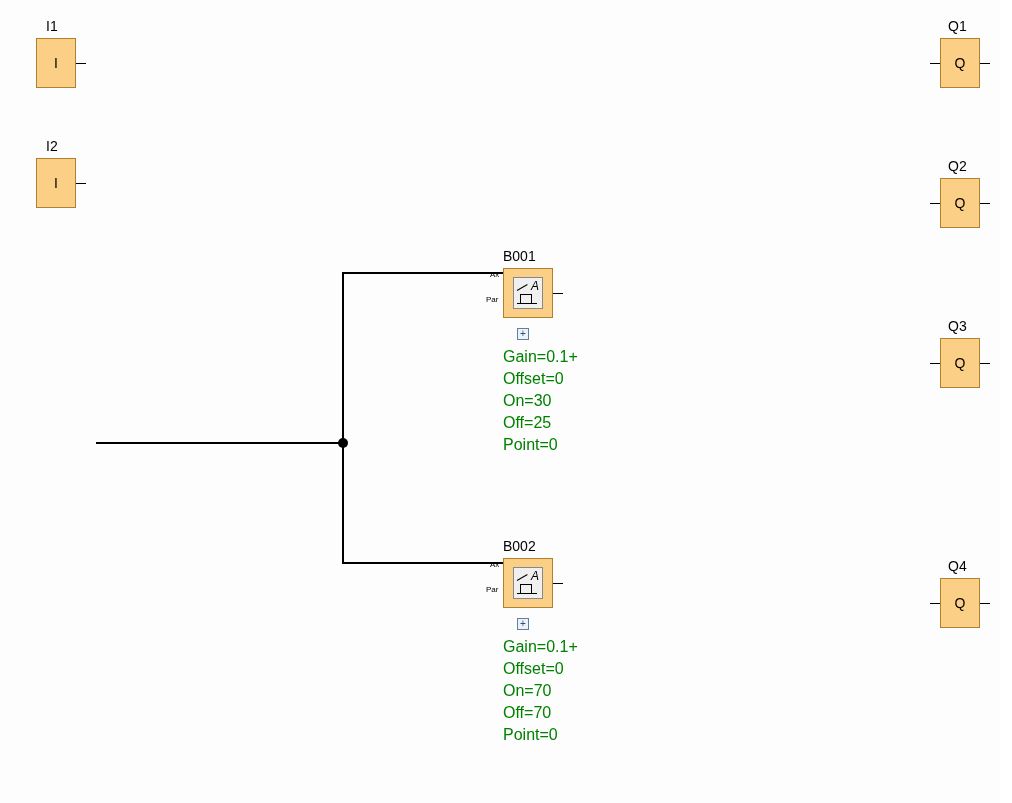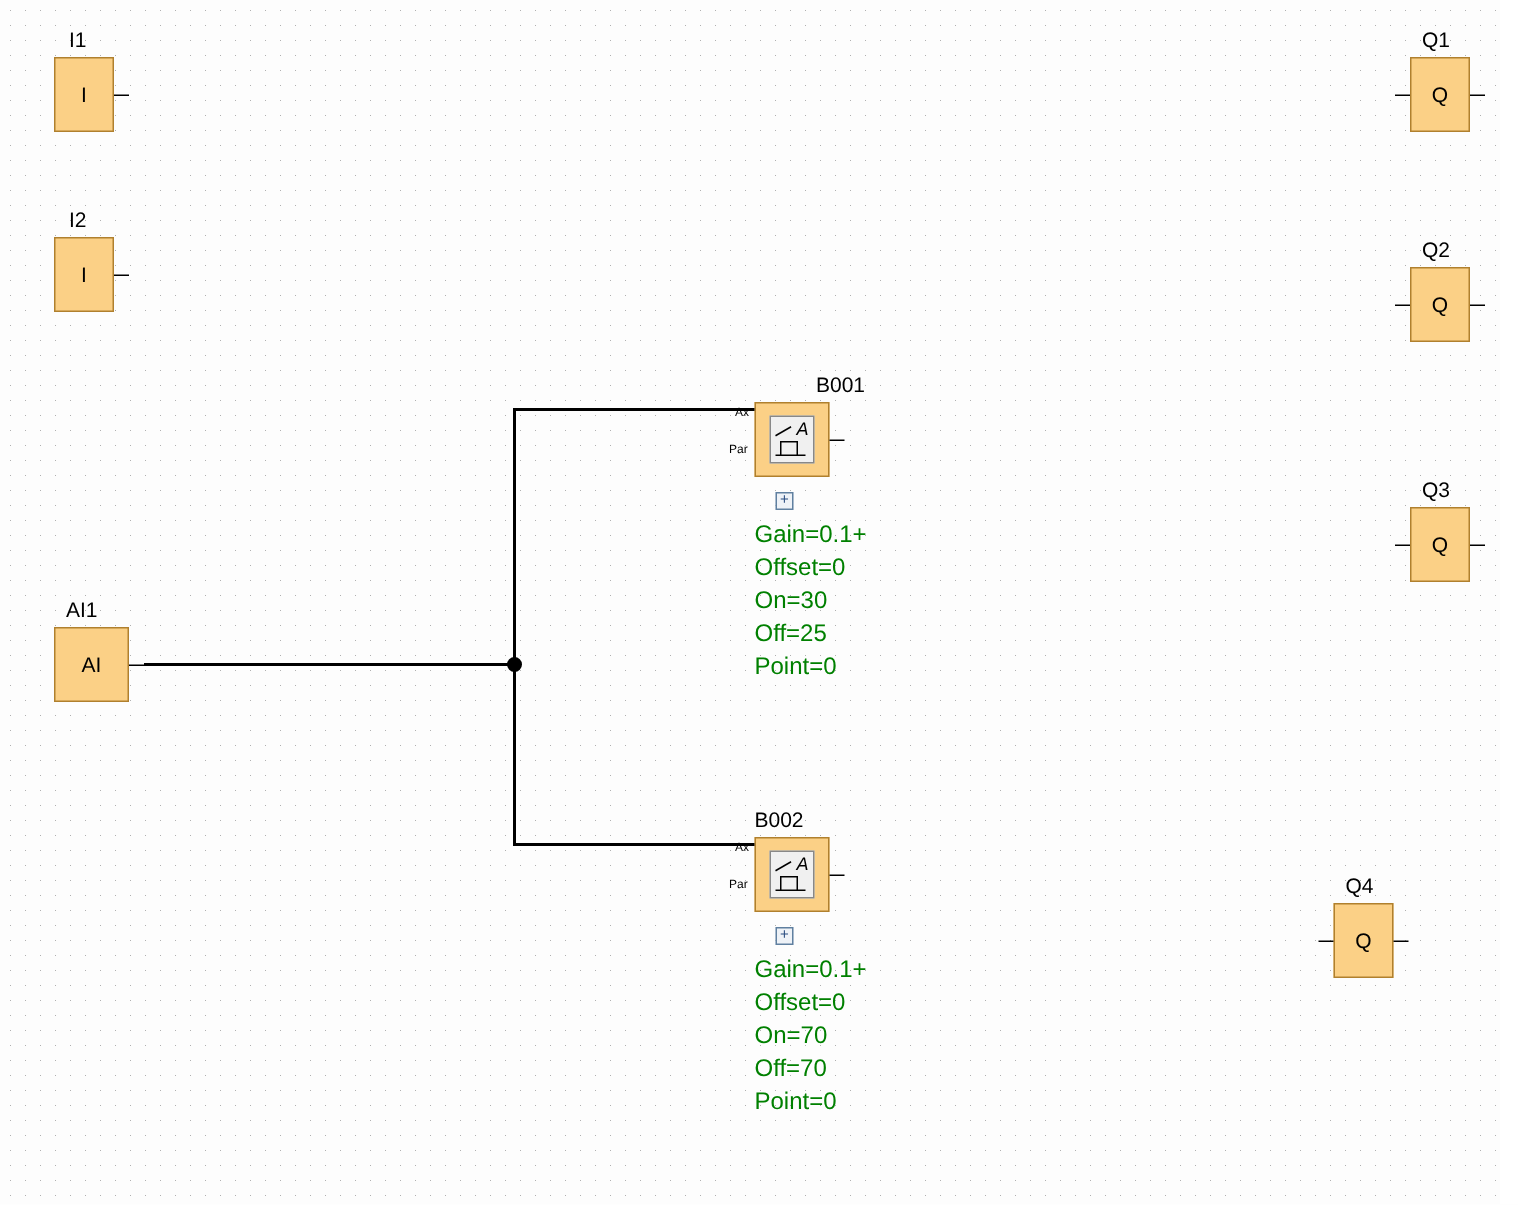--- a/index.html
+++ b/index.html
@@ -111,27 +111,20 @@
 </div>
 
 <div class="block" style="left:36px; top:138px; width:60px; height:80px;">
   <div class="label" style="left:10px; top:0;">I2</div>
   <div class="block-body" style="left:0; top:20px; width:40px; height:50px;">
     <span>I</span>
   </div>
   <div class="pin pin-h" style="left:40px; top:45px; width:10px;"></div>
 </div>
 
-<div class="block" style="left:36px; top:398px; width:60px; height:80px;">
-  <div class="label" style="left:8px; top:0;">AI1</div>
-  <div class="block-body" style="left:0; top:20px; width:50px; height:50px;">
-    <span>AI</span>
-  </div>
-  <div class="pin pin-h" style="left:50px; top:45px; width:10px;"></div>
-</div>
 
 <div class="block" style="left:930px; top:18px; width:70px; height:80px;">
   <div class="label" style="left:18px; top:0;">Q1</div>
   <div class="block-body" style="left:10px; top:20px; width:40px; height:50px;">
     <span>Q</span>
   </div>
   <div class="pin pin-h" style="left:0; top:45px; width:10px;"></div>
   <div class="pin pin-h" style="left:50px; top:45px; width:10px;"></div>
 </div>
 
@@ -146,31 +139,31 @@
 
 <div class="block" style="left:930px; top:318px; width:70px; height:80px;">
   <div class="label" style="left:18px; top:0;">Q3</div>
   <div class="block-body" style="left:10px; top:20px; width:40px; height:50px;">
     <span>Q</span>
   </div>
   <div class="pin pin-h" style="left:0; top:45px; width:10px;"></div>
   <div class="pin pin-h" style="left:50px; top:45px; width:10px;"></div>
 </div>
 
-<div class="block" style="left:879px; top:558px; width:70px; height:80px;margin-top:24px;">
+<div class="block" style="left:930px; top:558px; width:70px; height:80px;">
   <div class="label" style="left:18px; top:0;">Q4</div>
   <div class="block-body" style="left:10px; top:20px; width:40px; height:50px;">
     <span>Q</span>
   </div>
   <div class="pin pin-h" style="left:0; top:45px; width:10px;"></div>
   <div class="pin pin-h" style="left:50px; top:45px; width:10px;"></div>
 </div>
 
 <div class="block" style="left:503px; top:248px; width:80px; height:80px;">
-  <div class="label" style="left:0; top:0;margin-left:41px;">B001</div>
+  <div class="label" style="left:0; top:0;">B001</div>
   <div class="pin-label" style="left:-13px; top:22px;">Ax</div>
   <div class="pin-label" style="left:-17px; top:47px;">Par</div>
   <div class="block-body" style="left:0; top:20px; width:50px; height:50px;">
     <div class="inner-symbol">
       <span class="sym-A">A</span>
       <div class="sym-line" style="left:3px; top:12px; width:12px; height:1px; transform:rotate(-30deg); transform-origin:left center;"></div>
       <div class="sym-line" style="left:6px; bottom:4px; width:1px; height:10px;"></div>
       <div class="sym-line" style="left:6px; bottom:13px; width:12px; height:1px;"></div>
       <div class="sym-line" style="left:17px; bottom:4px; width:1px; height:10px;"></div>
       <div class="sym-line" style="left:3px; bottom:4px; width:20px; height:1px;"></div>

